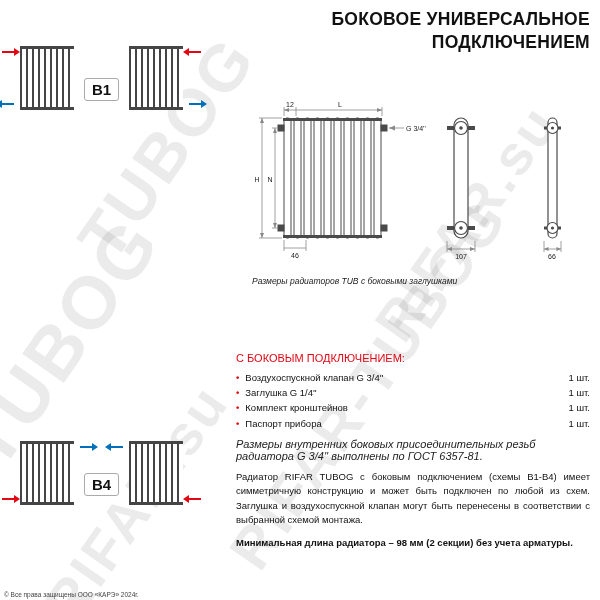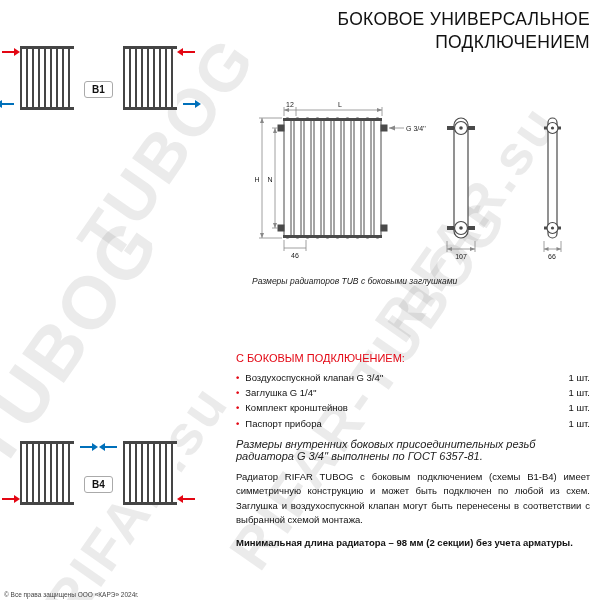--- a/index.html
+++ b/index.html
@@ -14,34 +14,34 @@
   }
   .wm1{font-size:74px;left:-80px;top:300px}
   .wm2{font-size:56px;left:0px;top:470px}
   .wm3{font-size:58px;left:150px;top:350px}
   .wm4{font-size:56px;left:330px;top:190px}
   .wm5{font-size:66px;left:40px;top:110px}
 
   
   .title{
     position:absolute;top:8px;right:10px;text-align:right;
-    font-size:17.5px;font-weight:400;line-height:1.3;z-index:2;letter-spacing:.3px;
+    font-size:17.5px;font-weight:700;line-height:1.3;z-index:2;letter-spacing:.3px;
   }
 
   
   .scheme-row{position:absolute;left:20px;display:flex;align-items:center;z-index:1;height:64px}
   .row1{top:46px}.row2{top:182px}.row3{top:308px}.row4{top:441px}
   .radiator-wrap{position:relative;width:54px;height:64px}
   .radiator{
     position:absolute;inset:0;
     background:repeating-linear-gradient(90deg,#454545 0 1.7px,#ffffff 1.7px 6px);
     border-top:3px solid #454545;border-bottom:3px solid #454545;
   }
   .scheme-label{
-    font-weight:700;font-size:10px;border:1px solid #aaa;border-radius:3px;
+    font-weight:700;font-size:15px;border:1px solid #aaa;border-radius:3px;
     padding:2px 7px;background:#fff;margin:22px 10px 0 10px;z-index:2;
   }
   .arrow{position:absolute;width:12px;height:2px;background:currentColor}
   .arrow.red{color:#e30613}
   .arrow.blue{color:#0070ba}
   .arrow::after{content:"";position:absolute;top:-3px;width:0;height:0;
     border-top:4px solid transparent;border-bottom:4px solid transparent;}
   .dir-right::after{left:100%;border-left:6px solid currentColor}
   .dir-left::after{right:100%;border-right:6px solid currentColor}
   .pos-tl{left:-18px;top:5px}

